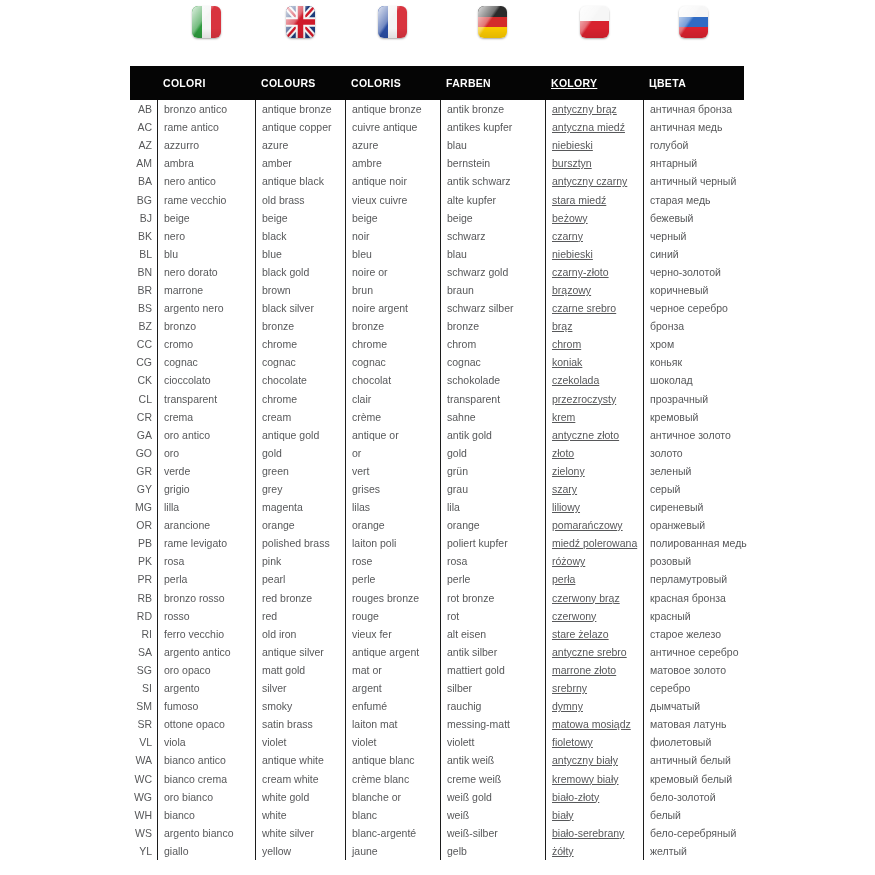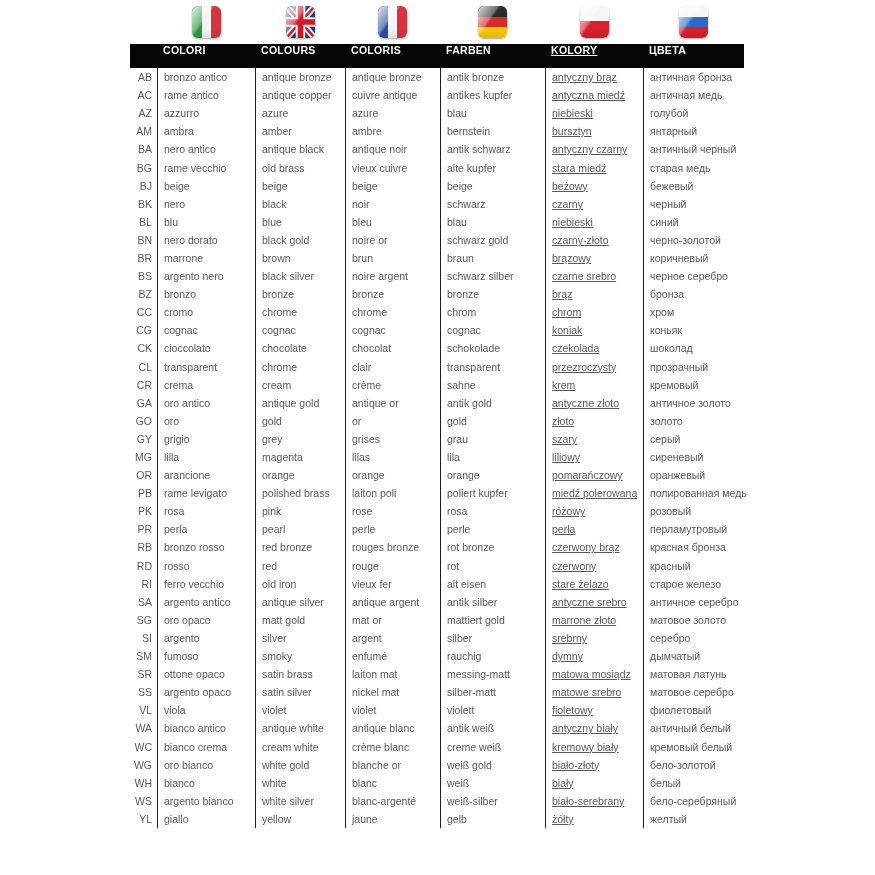--- a/index.html
+++ b/index.html
@@ -32,21 +32,21 @@
                linear-gradient(to top, rgba(0,0,0,0.08), rgba(0,0,0,0) 30%);
   }
   .flag-it-bg{background:linear-gradient(to right,#2e9a3e 0 33.4%,#f4f4f4 33.4% 66.6%,#d8343f 66.6% 100%);}
   .flag-fr-bg{background:linear-gradient(to right,#2b4ea2 0 33.4%,#f4f4f4 33.4% 66.6%,#d8343f 66.6% 100%);}
   .flag-de-bg{background:linear-gradient(to bottom,#2b2b2b 0 33.4%,#d42b2b 33.4% 66.6%,#f8c800 66.6% 100%);}
   .flag-pl-bg{background:linear-gradient(to bottom,#f6f6f6 0 47%,#d8222f 47% 100%);}
   .flag-ru-bg{background:linear-gradient(to bottom,#f6f6f6 0 33.4%,#2f6bc4 33.4% 66.6%,#d8222f 66.6% 100%);}
   .flag svg{position:absolute;left:0;top:0;width:100%;height:100%;}
 
   
-  .header-bar{display:flex;background:#050505;height:24px;align-items:flex-start;}
+  .header-bar{display:flex;background:#050505;height:34px;align-items:center;margin-top:22px;}
   .hcell{
     box-sizing:border-box;padding-left:6px;color:#ffffff;
     font-size:10.5px;font-weight:700;letter-spacing:0.3px;white-space:nowrap;
   }
 
   
   .tbody{}
   .row{display:flex;height:18.1px;}
   .cell{
     box-sizing:border-box;font-size:10.5px;color:#57585a;
@@ -275,20 +275,29 @@
       <div class="row">
         <div class="cell code col-code">GO</div>
         <div class="cell lang col-it">oro</div>
         <div class="cell lang col-en">gold</div>
         <div class="cell lang col-fr">or</div>
         <div class="cell lang col-de">gold</div>
         <div class="cell lang col-pl">złoto</div>
         <div class="cell lang col-ru">золото</div>
       </div>
       <div class="row">
+        <div class="cell code col-code">GR</div>
+        <div class="cell lang col-it">verde</div>
+        <div class="cell lang col-en">green</div>
+        <div class="cell lang col-fr">vert</div>
+        <div class="cell lang col-de">grün</div>
+        <div class="cell lang col-pl">zielony</div>
+        <div class="cell lang col-ru">зеленый</div>
+      </div>
+      <div class="row">
         <div class="cell code col-code">GY</div>
         <div class="cell lang col-it">grigio</div>
         <div class="cell lang col-en">grey</div>
         <div class="cell lang col-fr">grises</div>
         <div class="cell lang col-de">grau</div>
         <div class="cell lang col-pl">szary</div>
         <div class="cell lang col-ru">серый</div>
       </div>
       <div class="row">
         <div class="cell code col-code">MG</div>
@@ -401,29 +410,20 @@
       <div class="row">
         <div class="cell code col-code">SR</div>
         <div class="cell lang col-it">ottone opaco</div>
         <div class="cell lang col-en">satin brass</div>
         <div class="cell lang col-fr">laiton mat</div>
         <div class="cell lang col-de">messing-matt</div>
         <div class="cell lang col-pl">matowa mosiądz</div>
         <div class="cell lang col-ru">матовая латунь</div>
       </div>
       <div class="row">
-        <div class="cell code col-code">SS</div>
-        <div class="cell lang col-it">argento opaco</div>
-        <div class="cell lang col-en">satin silver</div>
-        <div class="cell lang col-fr">nickel mat</div>
-        <div class="cell lang col-de">silber-matt</div>
-        <div class="cell lang col-pl">matowe srebro</div>
-        <div class="cell lang col-ru">матовое серебро</div>
-      </div>
-      <div class="row">
         <div class="cell code col-code">VL</div>
         <div class="cell lang col-it">viola</div>
         <div class="cell lang col-en">violet</div>
         <div class="cell lang col-fr">violet</div>
         <div class="cell lang col-de">violett</div>
         <div class="cell lang col-pl">fioletowy</div>
         <div class="cell lang col-ru">фиолетовый</div>
       </div>
       <div class="row">
         <div class="cell code col-code">WA</div>

